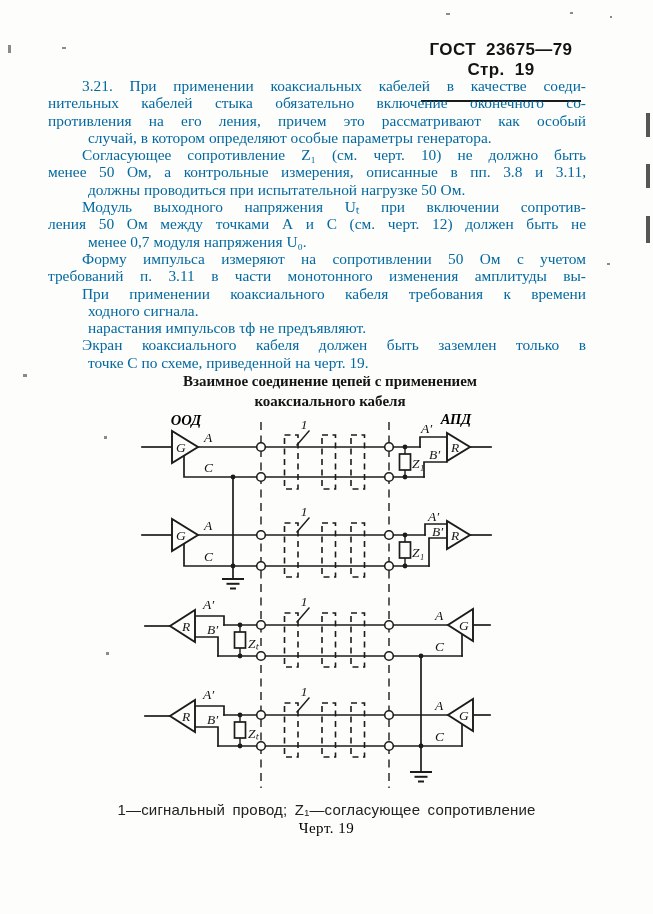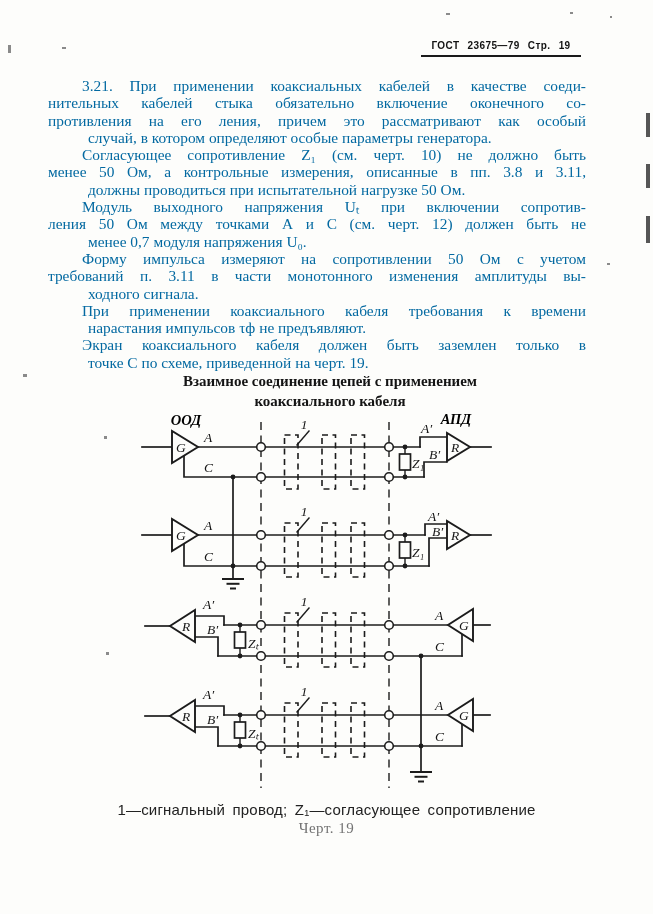--- a/index.html
+++ b/index.html
@@ -4,43 +4,43 @@
 <style>
   html,body{margin:0;padding:0;}
   body{
     width:653px;height:914px;position:relative;overflow:hidden;
     background:#fdfdfb;color:#1b1b1b;
     font-family:"Liberation Serif",serif;
   }
   .page-header{
     position:absolute;left:421px;top:40px;width:160px;
     font-family:"Liberation Sans",sans-serif;font-weight:bold;
-    font-size:10px;letter-spacing:.4px;word-spacing:5px;
+    font-size:17px;letter-spacing:.4px;word-spacing:5px;
     text-align:center;color:#131313;
-    border-bottom:2px solid #1a1a1a;padding-bottom:4px;
+    border-bottom:2px solid #1a1a1a;padding-bottom:20px;
   }
   .textblock{
     position:absolute;left:48px;top:77px;width:538px;
     font-size:15.4px;line-height:17.3px;color:#0369a1;
   }
   .bline{text-align:justify;text-align-last:justify;}
   .bline.last{text-align-last:left;margin-left:40px;}
   .bline.indent{text-indent:34px;}
   .fig-title{
     position:absolute;left:0;top:371px;width:660px;text-align:center;
     font-weight:bold;font-size:15px;line-height:20px;color:#141414;
   }
   .fig-caption{
     position:absolute;left:0;top:801px;width:653px;text-align:center;
     font-family:"Liberation Sans",sans-serif;
     font-size:15px;letter-spacing:.2px;word-spacing:3px;color:#222;
   }
   .fig-number{
     position:absolute;left:0;top:820px;width:653px;text-align:center;
-    font-size:15px;color:#737373;letter-spacing:.5px;
+    font-size:15px;color:#000000;letter-spacing:.5px;
   }
   svg.diagram{position:absolute;left:0;top:0;}
   svg .w{stroke:#1c1c1c;stroke-width:1.7;fill:none;stroke-linecap:square;}
   svg .thin{stroke-width:1.4;}
   svg .tri{fill:#fdfdfb;stroke:#1c1c1c;stroke-width:1.9;stroke-linejoin:miter;}
   svg .conn{fill:#fdfdfb;stroke:#1c1c1c;stroke-width:1.6;}
   svg .dot{fill:#1c1c1c;stroke:none;}
   svg .res{fill:#fdfdfb;stroke:#1c1c1c;stroke-width:1.7;}
   svg .shield{fill:none;stroke:#1c1c1c;stroke-width:1.6;stroke-dasharray:6 4.5;}
   svg .dashv{stroke:#1c1c1c;stroke-width:1.4;stroke-dasharray:8 5.5;fill:none;}
@@ -74,23 +74,23 @@
     <div class="bline indent">Модуль выходного напряжения Uₜ при включении сопротив-</div>
 
     <div class="bline">ления 50 Ом между точками А и С (см. черт. 12) должен быть не</div>
 
     <div class="bline last">менее 0,7 модуля напряжения U₀.</div>
 
     <div class="bline indent">Форму импульса измеряют на сопротивлении 50 Ом с учетом</div>
 
     <div class="bline">требований п. 3.11 в части монотонного изменения амплитуды вы-</div>
 
+    <div class="bline indent">При применении коаксиального кабеля требования к времени</div>
+
     <div class="bline last">ходного сигнала.</div>
-
-    <div class="bline indent">При применении коаксиального кабеля требования к времени</div>
 
     <div class="bline last">нарастания импульсов τф не предъявляют.</div>
 
     <div class="bline indent">Экран коаксиального кабеля должен быть заземлен только в</div>
 
     <div class="bline last">точке С по схеме, приведенной на черт. 19.</div>
   </div>
 
 <div class="fig-title">
   <div>Взаимное соединение цепей с применением</div>

